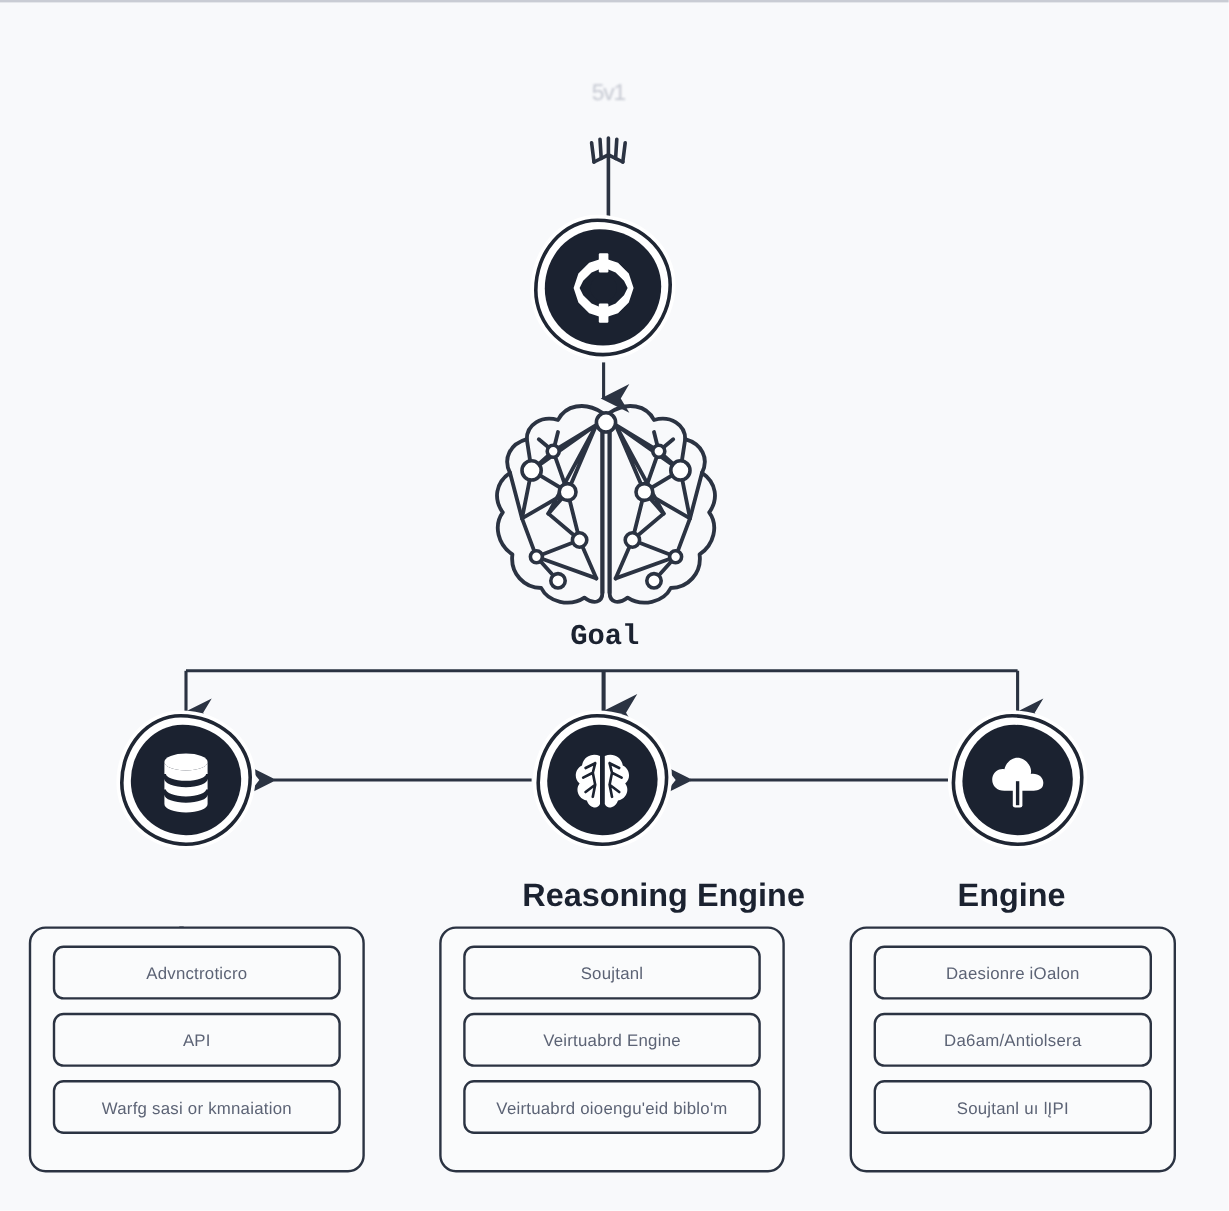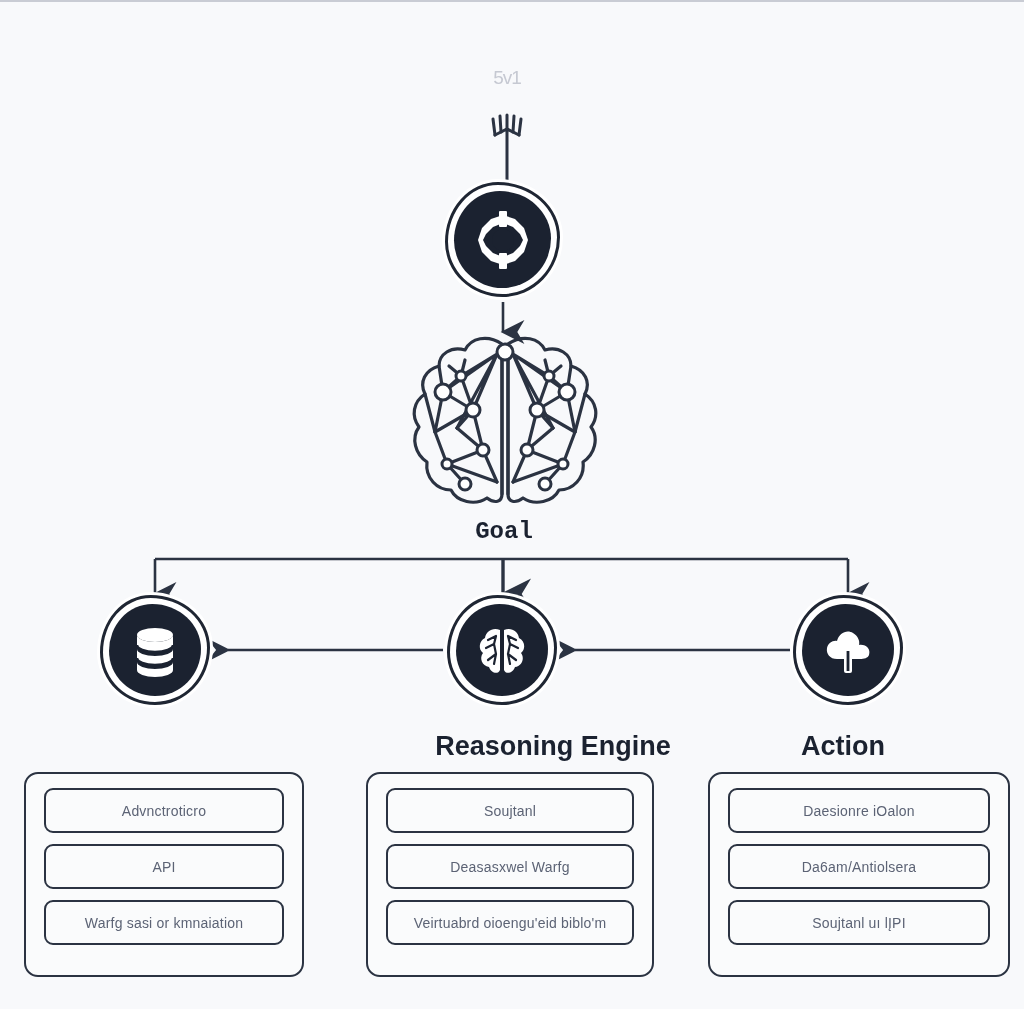--- a/index.html
+++ b/index.html
@@ -300,33 +300,33 @@
                  C 47 23, 52 28, 50 34
                  C 49 37, 45 38, 41 38 Z"></path>
         <rect x="25" y="26" width="8" height="26" rx="2"></rect>
       </g>
       <rect x="27.6" y="30" width="2.8" height="20" fill="#1b2230"></rect>
     </svg>
   </div>
 
   <div class="caption" style="left:58px; top:766px; width:200px;">Plan</div>
   <div class="caption" style="left:386px; top:729px; width:240px;margin-left:47px;">Reasoning Engine</div>
-  <div class="caption" style="left:748px; top:729px; width:190px;">Action</div>
+  <div class="caption" style="left:748px; top:729px; width:190px;">Engine</div>
 
   <div class="panel" style="left:24px; width:280px; height:205px;">
     <div class="pill">Advnctroticro</div>
     <div class="pill">API</div>
     <div class="pill">Warfg sasi or kmnaiation</div>
   </div>
 
   <div class="panel" style="left:366px; width:288px; height:205px;">
     <div class="pill">Soujtanl</div>
-    <div class="pill">Deasasxwel Warfg</div>
+    <div class="pill">Veirtuabrd Engine</div>
     <div class="pill">Veirtuabrd oioengu'eid biblo'm</div>
   </div>
 
-  <div class="panel" style="left:708px; width:302px; height:205px;">
+  <div class="panel" style="left:708px; width:272px; height:205px;">
     <div class="pill">Daesionre iOalon</div>
     <div class="pill">Da6am/Antiolsera</div>
     <div class="pill">Soujtanl uı lĮPI</div>
   </div>
 
 </div>
 
 </body></html>

